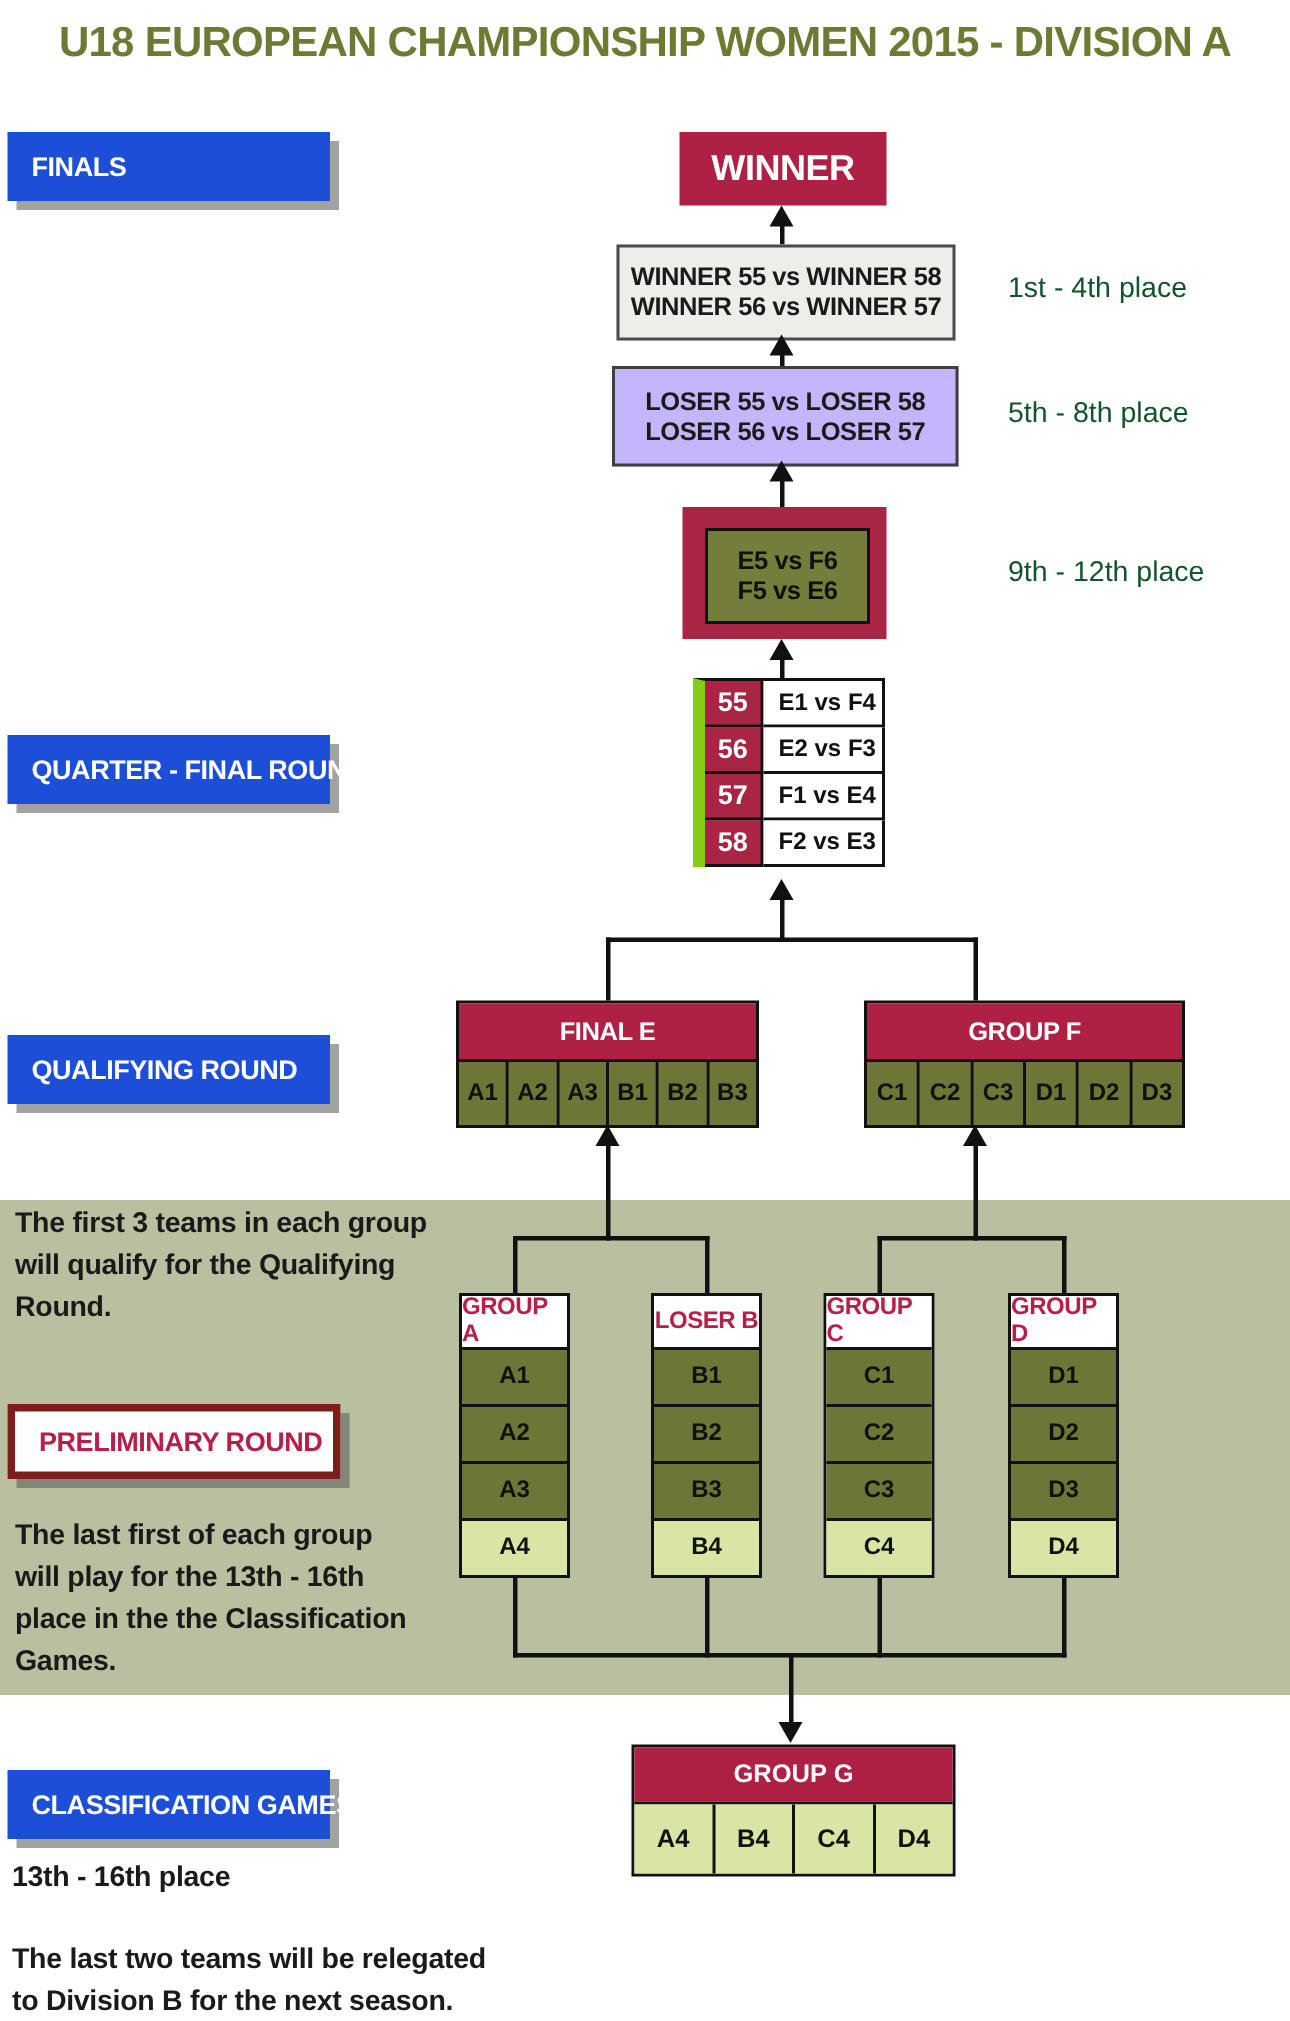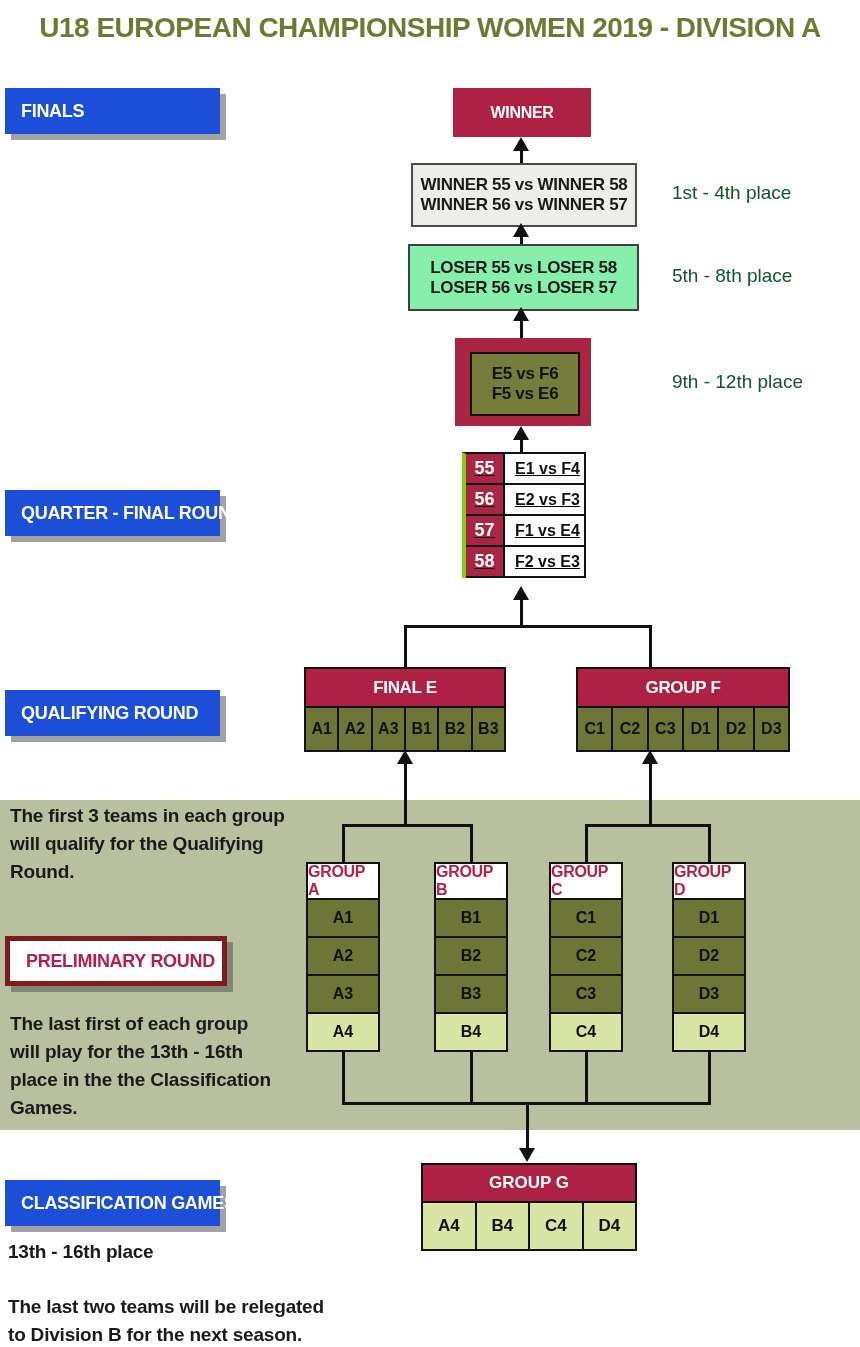--- a/index.html
+++ b/index.html
@@ -42,47 +42,47 @@
   }
   .arr-down {
     position:absolute; width:0; height:0;
     border-left:8px solid transparent; border-right:8px solid transparent;
     border-top:14px solid #111111;
   }
 
   
   .winner-box {
     position:absolute; left:453px; top:88px; width:138px; height:49px;
-    background:#ae2145; color:#ffffff; font-size:16px; font-weight:bold;
+    background:#ae2145; color:#ffffff; font-size:24px; font-weight:bold;
     display:flex; align-items:center; justify-content:center; letter-spacing:-0.3px;
   }
   .match-pair {
     position:absolute; display:flex; align-items:center; justify-content:center;
     text-align:center; white-space:pre-line; font-weight:bold; letter-spacing:-0.3px;
   }
   .final-box {
     left:411px; top:163px; width:222px; height:60px;
     background:#ededea; border:2px solid #4b4b4b; color:#1a1a1a; font-size:17px;
   }
   .loser-box {
     left:408px; top:244px; width:227px; height:63px;
-    background:#86efac; border:2px solid #3f3f3f; color:#1a1a1a; font-size:17px;
+    background:#c4b5fd; border:2px solid #3f3f3f; color:#1a1a1a; font-size:17px;
   }
   .nine-outer { position:absolute; left:455px; top:338px; width:136px; height:88px; background:#a82543; }
   .nine-inner {
     left:470px; top:352px; width:106px; height:60px;
     background:#747d3a; border:2px solid #111111; color:#111111; font-size:17px;
   }
   .place-text {
     position:absolute; left:672px; color:#14532d;
     font-size:19px; font-weight:normal; display:flex; align-items:center; white-space:nowrap;
   }
 
   
-  .qf-table { position:absolute; left:462px; top:452px; width:120px; border-top:2px solid #111; border-left:4px solid #84cc16;text-decoration:underline; }
+  .qf-table { position:absolute; left:462px; top:452px; width:120px; border-top:2px solid #111; border-left:8px solid #84cc16; }
   .qf-row { display:flex; height:31px; }
   .qf-no {
     width:37px; background:#a82543; color:#fff; font-size:18px; font-weight:bold;
     display:flex; align-items:center; justify-content:center;
     border-right:2px solid #111; border-bottom:2px solid #111;
   }
   .qf-match {
     width:69px; background:#ffffff; color:#111; font-size:16px; font-weight:bold;
     display:flex; align-items:center; padding-left:10px;
     border-right:2px solid #111; border-bottom:2px solid #111;
@@ -134,21 +134,21 @@
   .note {
     position:absolute; color:#1a1a1a; font-weight:bold; white-space:pre-line;
     font-size:19px; line-height:28px; letter-spacing:-0.2px;
   }
 </style>
 </head>
 <body>
 
 <div id="stage">
 
-  <div class="title">U18 EUROPEAN CHAMPIONSHIP WOMEN 2019 - DIVISION A</div>
+  <div class="title">U18 EUROPEAN CHAMPIONSHIP WOMEN 2015 - DIVISION A</div>
 
   <div class="band"></div>
 
   <div class="label" style="top:88px">FINALS</div>
   <div class="label" style="top:490px">QUARTER - FINAL ROUND</div>
   <div class="label" style="top:690px">QUALIFYING ROUND</div>
   <div class="label outline" style="top:936px">PRELIMINARY ROUND</div>
   <div class="label" style="top:1180px">CLASSIFICATION GAMES</div>
 
   <div class="winner-box">WINNER</div>
@@ -245,21 +245,21 @@
 Round.</div>
 
   <div class="pcol" style="left:306px">
     <div class="pcol-header">GROUP A</div>
     <div class="pcol-cell">A1</div>
     <div class="pcol-cell">A2</div>
     <div class="pcol-cell">A3</div>
     <div class="pcol-cell light">A4</div>
   </div>
   <div class="pcol" style="left:434px">
-    <div class="pcol-header">GROUP B</div>
+    <div class="pcol-header">LOSER B</div>
     <div class="pcol-cell">B1</div>
     <div class="pcol-cell">B2</div>
     <div class="pcol-cell">B3</div>
     <div class="pcol-cell light">B4</div>
   </div>
   <div class="pcol" style="left:549px">
     <div class="pcol-header">GROUP C</div>
     <div class="pcol-cell">C1</div>
     <div class="pcol-cell">C2</div>
     <div class="pcol-cell">C3</div>

